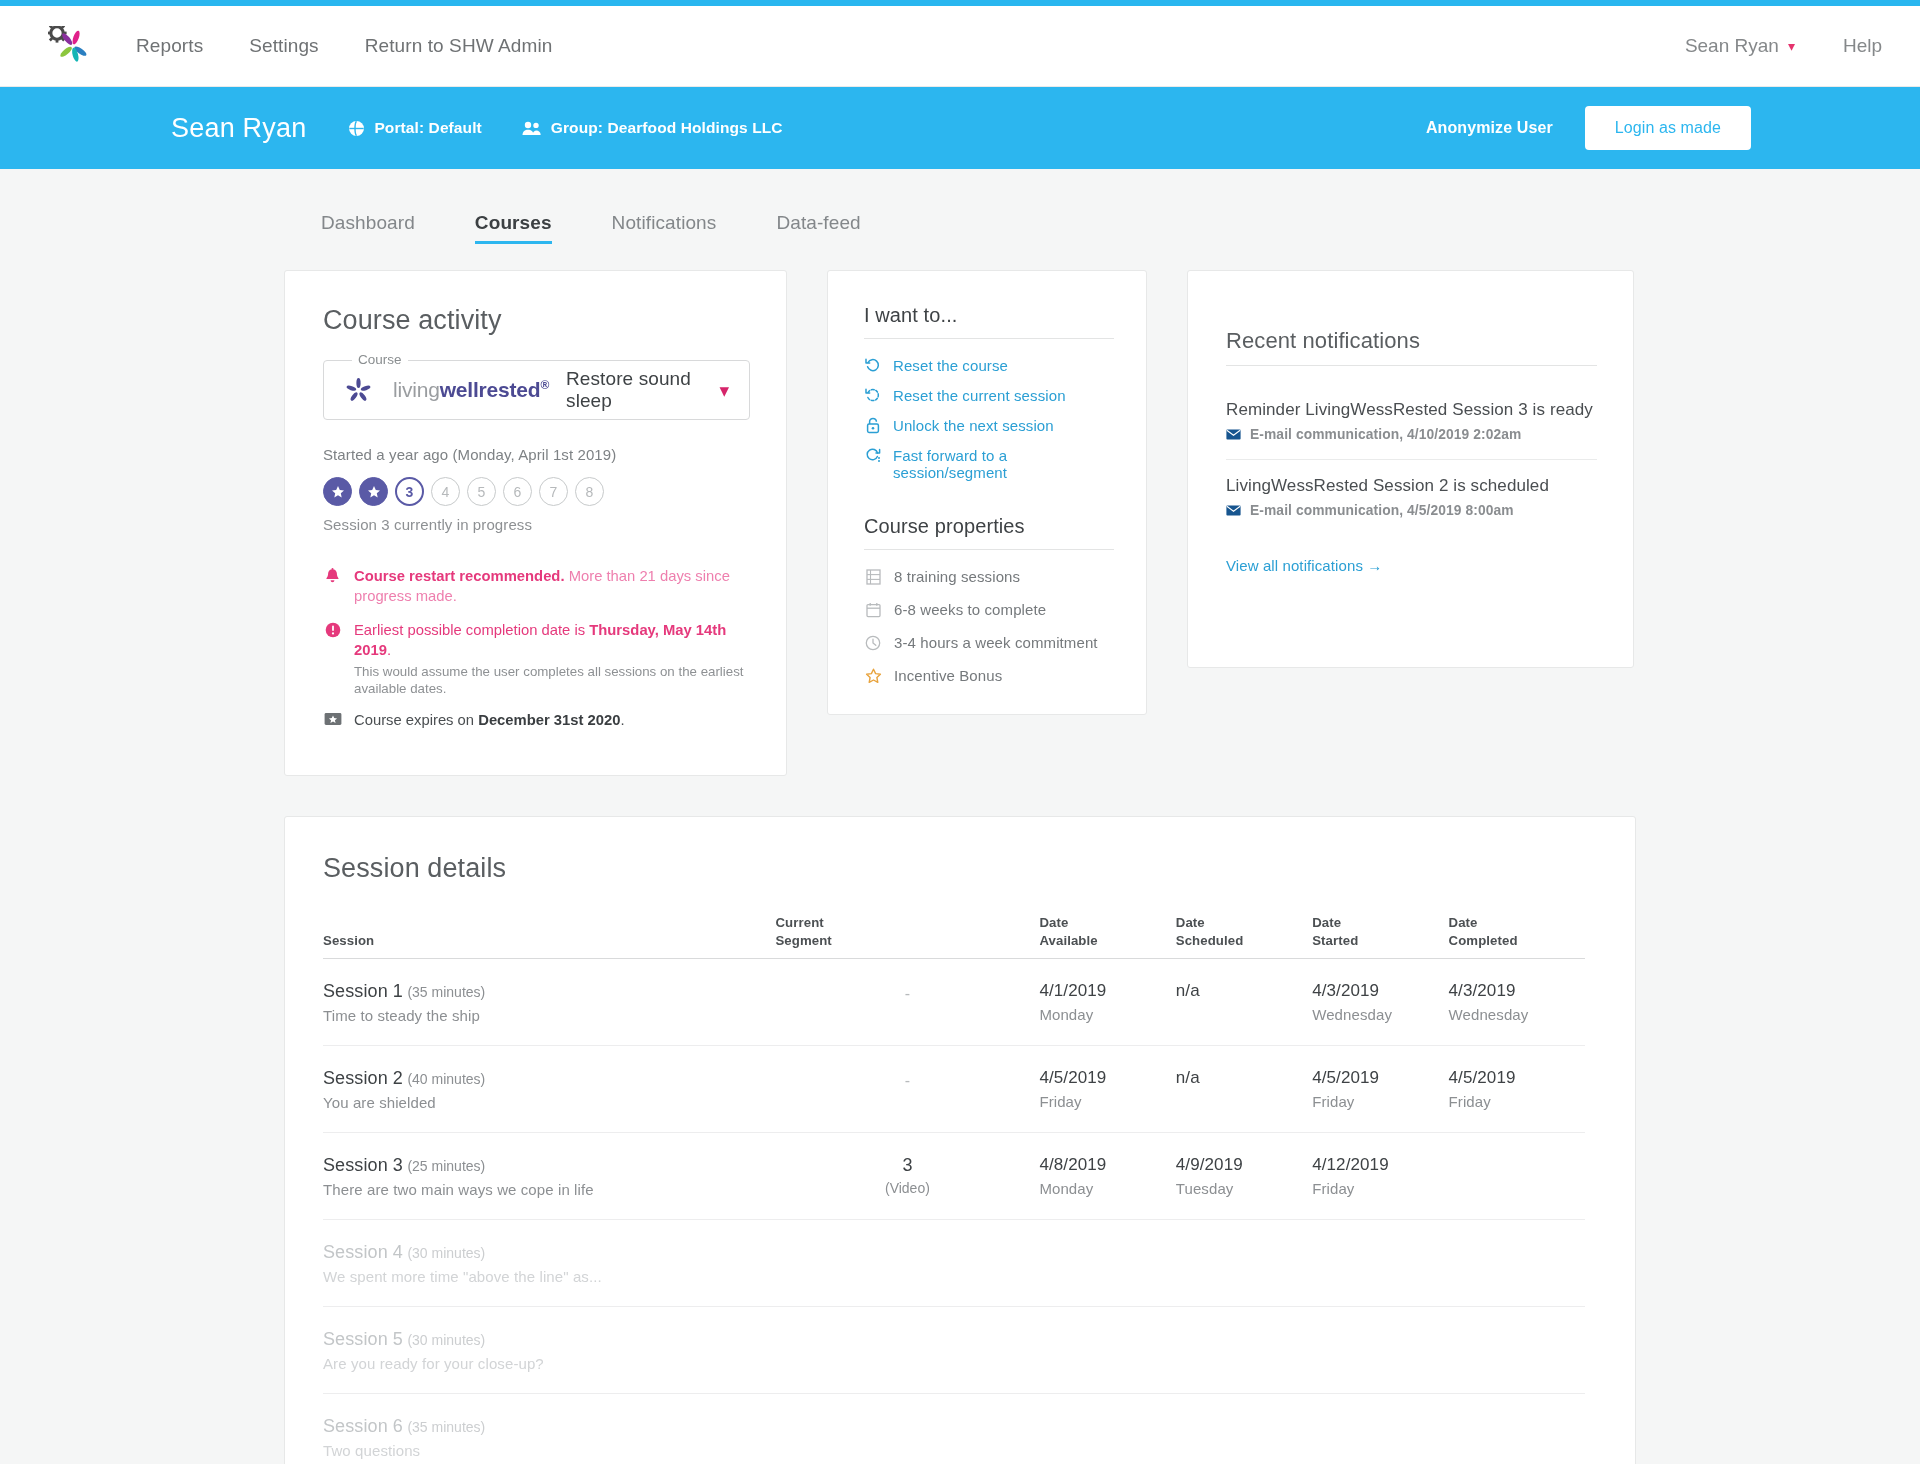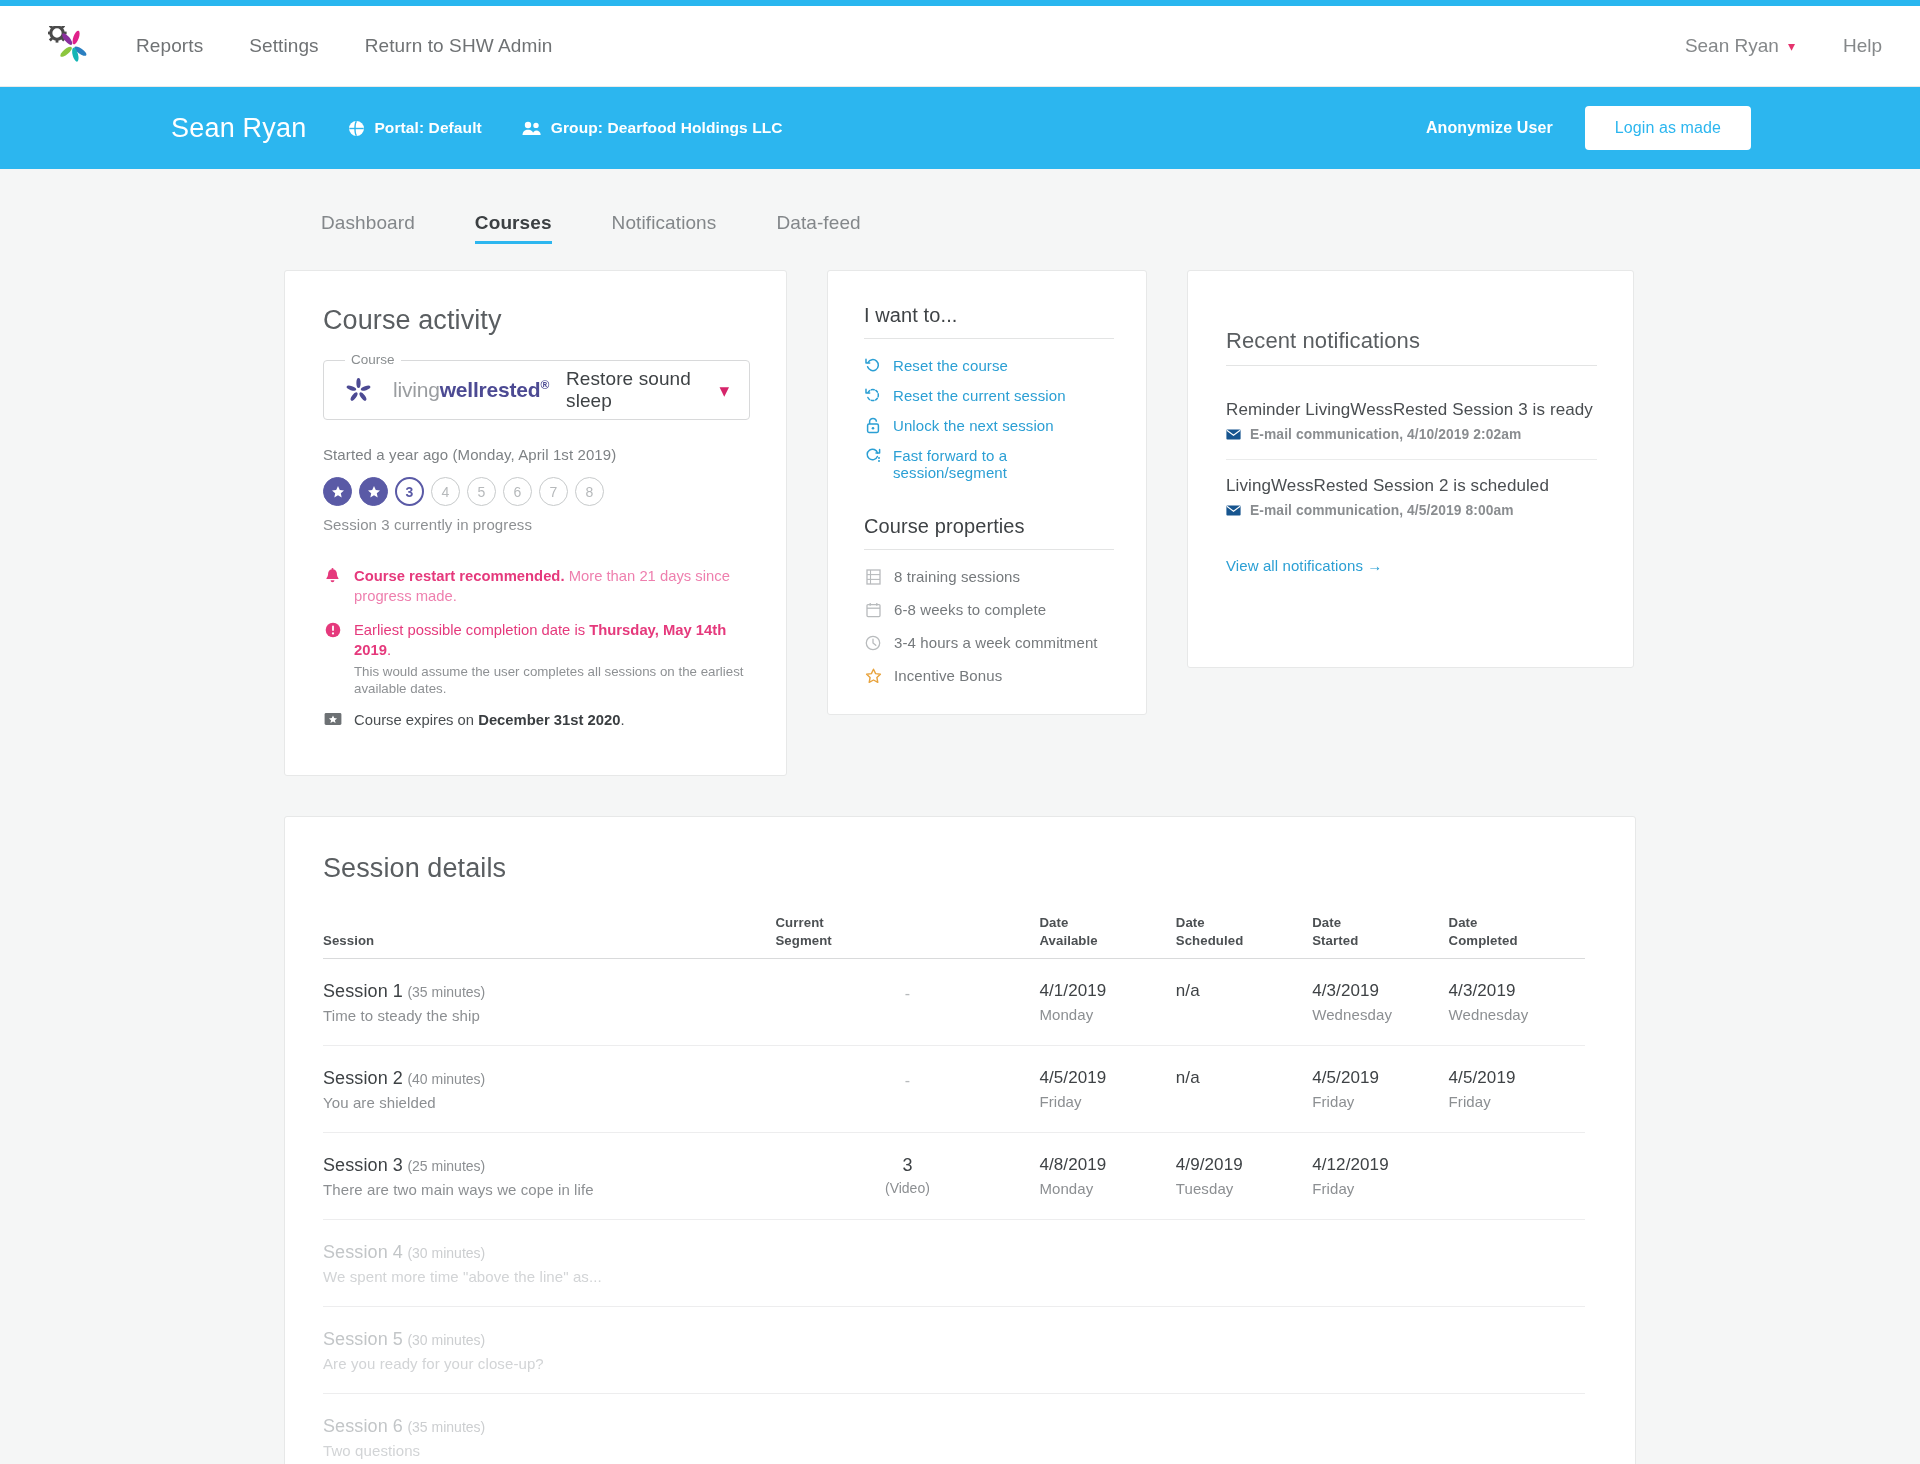--- a/index.html
+++ b/index.html
@@ -141,21 +141,21 @@
     border-radius: 4px;
     height: 60px;
     display: flex;
     align-items: center;
     padding: 0 20px 0 22px;
     cursor: pointer;
   }
   .course-legend {
     position: absolute;
     top: -9px;
-    left: 21px;
+    left: 28px;
     background: #ffffff;
     padding: 0 6px;
     font-size: 13.5px;
     color: #8a8e90;
   }
   .brand-logo { display: flex; align-items: center; gap: 22px; }
   .brand-text { font-size: 21px; letter-spacing: -.2px; }
   .brand-living { color: #9a9da0; font-weight: 400; }
   .brand-wellrested { color: #4c4a93; font-weight: 700; }
   .brand-reg { color: #4c4a93; font-size: 12px; vertical-align: super; font-weight: 700; }

